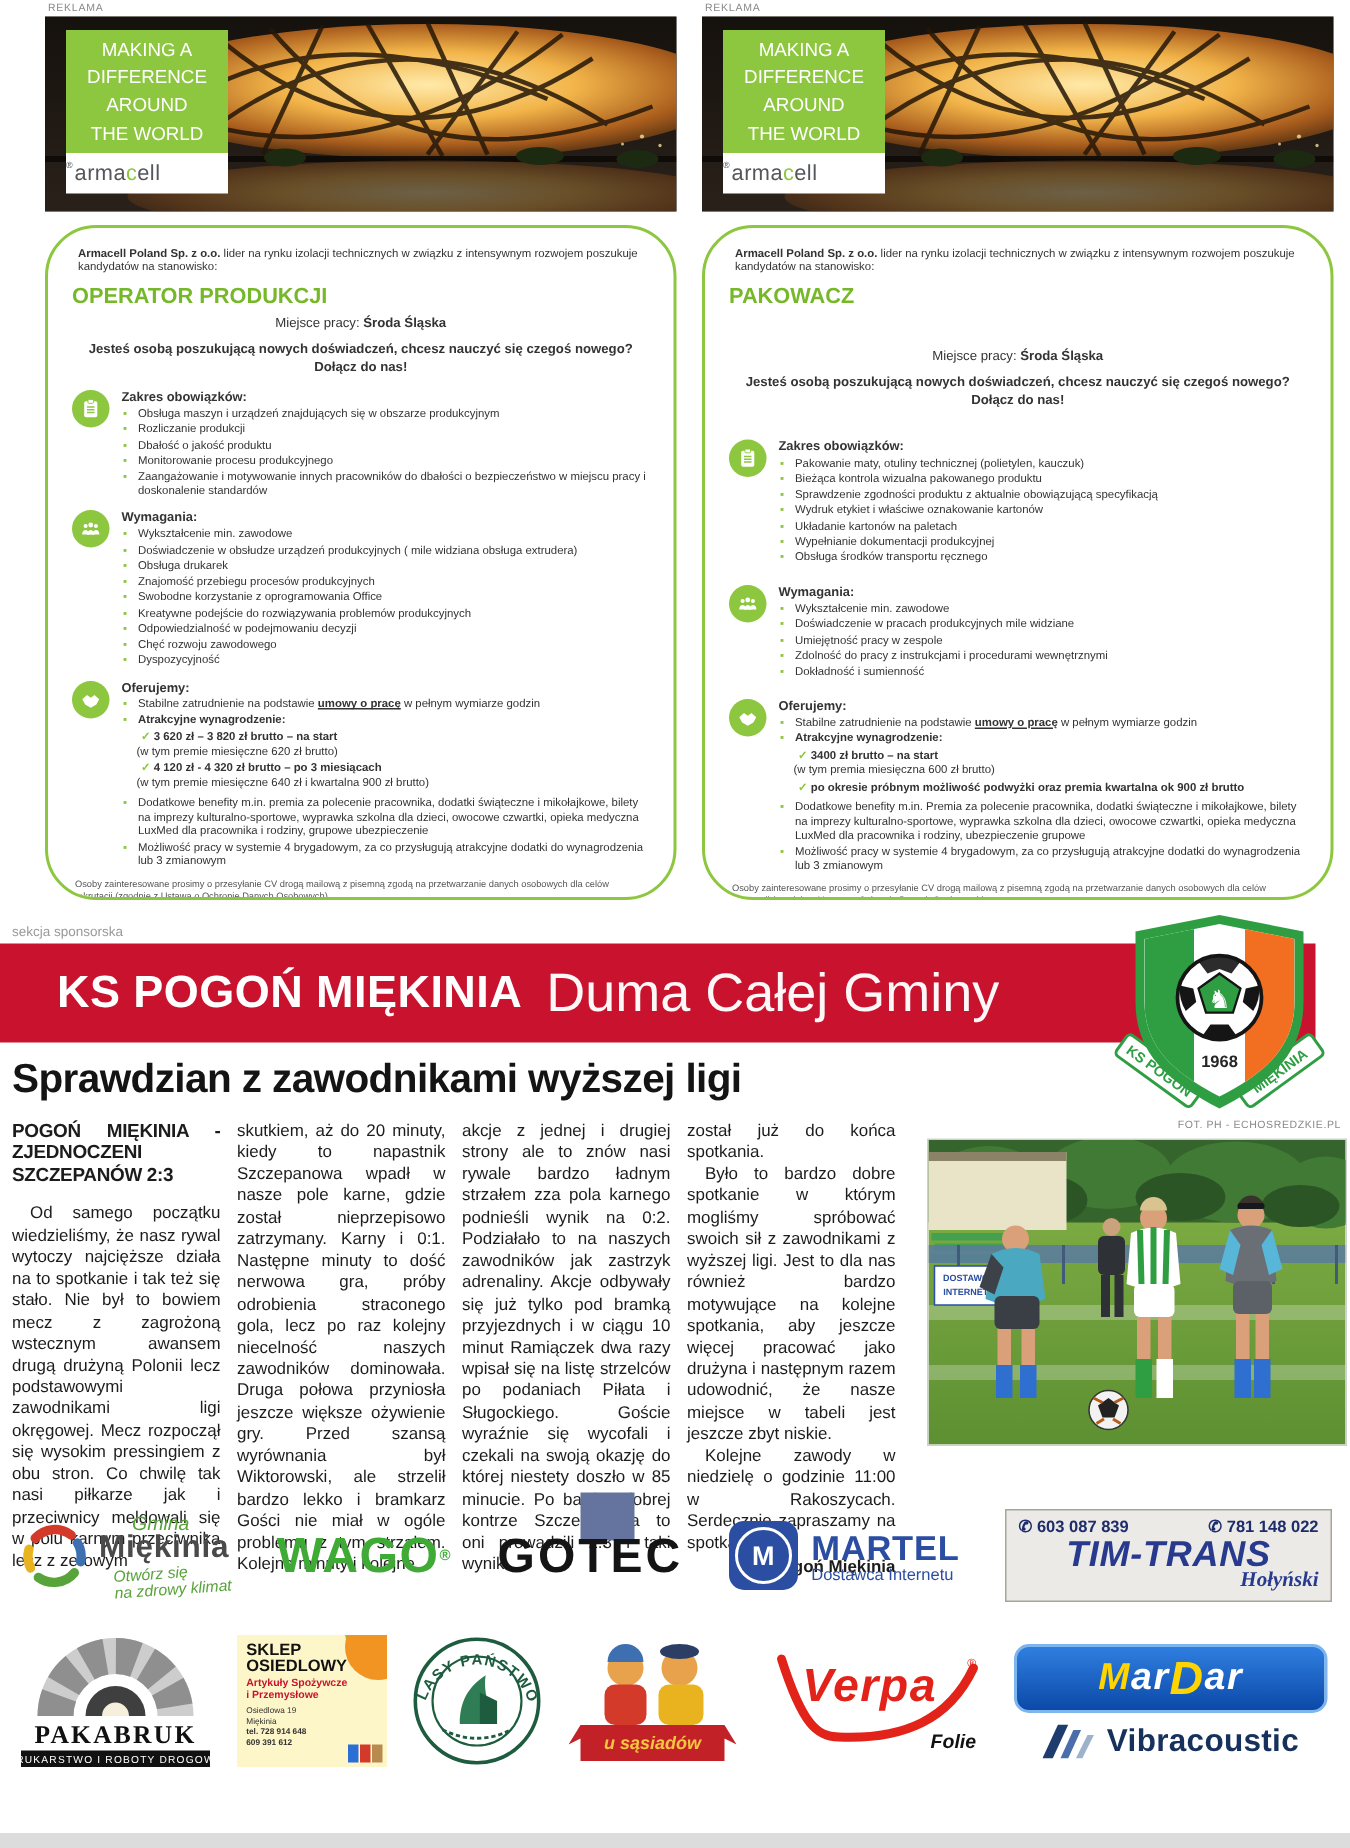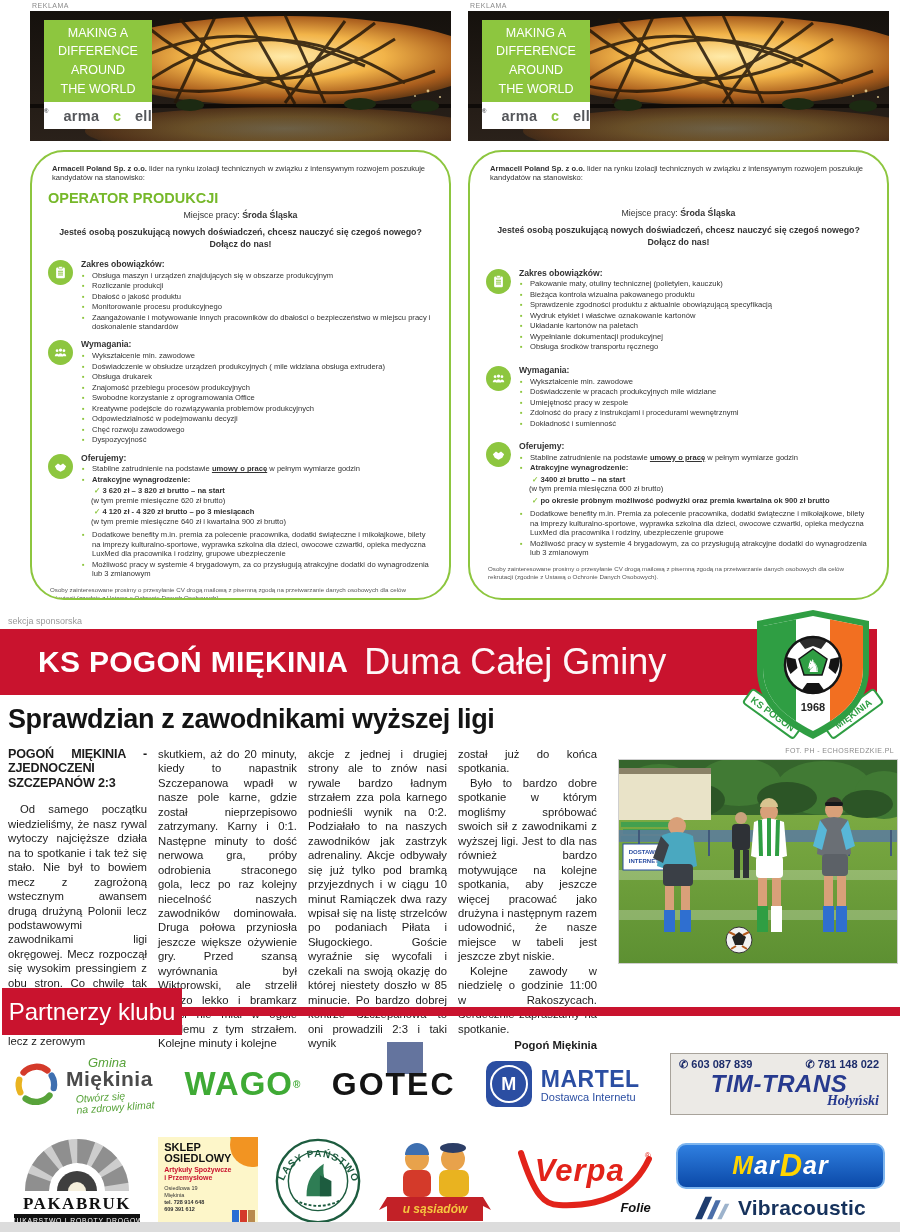--- a/index.html
+++ b/index.html
@@ -9,21 +9,21 @@
   
   .ad{position:absolute;top:2px;width:421px;}
   #ad-left{left:30px;} #ad-right{left:468px;}
   .reklama{font-size:7px;color:#8a8a8a;letter-spacing:.5px;margin:0 0 2px 2px;}
   .hero{position:relative;height:130px;overflow:hidden;background:#120e0a;}
   .hero svg{display:block;}
   .hero-green{position:absolute;left:14px;top:9px;width:108px;height:82px;background:#8dc63f;
       display:flex;align-items:center;justify-content:center;text-align:center;color:#fff;
       font-size:12.5px;line-height:1.5;white-space:pre-line;}
   .hero-logo{position:absolute;left:14px;top:91px;width:108px;height:27px;background:#fff;
-      display:flex;align-items:center;justify-content:space-between;font-size:14.5px;font-weight:bold;
+      display:flex;align-items:center;justify-content:flex-start;font-size:14.5px;font-weight:normal;
       color:#54565a;letter-spacing:.3px;}
   .hero-logo .reg{font-size:6px;align-self:flex-start;margin-top:6px;margin-right:1px;}
   .hero-logo .c{color:#8dc63f;}
   .ad-box{margin-top:9px;height:450px;border:2px solid #8dc63f;border-radius:34px;
       padding:10px 16px 6px;box-sizing:border-box;font-size:7.6px;line-height:1.25;color:#333;
       overflow:hidden;position:relative;}
   .intro{margin:2px 4px 0;}
   .job-title{text-align:left;color:#76b82a;font-weight:bold;font-size:14.5px;margin-top:6px;}
   .job-loc{text-align:center;font-size:8.8px;margin-top:3px;}
   .pitch{text-align:center;font-weight:bold;font-size:8.8px;margin-top:6px;line-height:1.35;}
@@ -311,20 +311,21 @@
     <div class="hero-logo">
         <span class="reg">®</span>
         <span>arma</span>
         <span class="c">c</span>
         <span>ell</span>
       </div>
   </div>
 
   <div class="ad-box ad-right-spc">
     <div class="intro"><b>Armacell Poland Sp. z o.o.</b><span> lider na rynku izolacji technicznych w związku z intensywnym   rozwojem poszukuje kandydatów na stanowisko:</span></div>
+    <div class="job-title">PAKOWACZ</div>
     <div class="gap22"></div>
     <div class="job-loc"><span>Miejsce pracy: </span><b>Środa Śląska</b></div>
     <div class="pitch">
         <div>Jesteś osobą poszukującą nowych doświadczeń, chcesz nauczyć się czegoś nowego?</div>
         <div>Dołącz do nas!</div>
       </div>
     <div class="gap6"></div>
 
     <div class="sec">
       <div class="sec-icon">
@@ -561,24 +562,20 @@
             <circle cx="120" cy="180" r="13" fill="#f2f2f2" stroke="#333"></circle>
             <polygon points="120,172 127,177 124,185 116,185 113,177" fill="#222"></polygon>
             <path d="M110 172 l6 3 M130 172 l-6 3 M112 189 l5 -3 M128 189 l-5 -3" stroke="#b45b1e" stroke-width="2" fill="none"></path>
           </g>
       </svg>
     </div>
   </div>
 </div>
 
 <div id="partners">
-  <div class="p-banner">
-    <div class="p-box">Partnerzy klubu</div>
-    <div class="p-line"></div>
-  </div>
 
   <div class="logo-row" id="row1">
     <div class="logo gmina">
       <svg viewBox="0 0 46 46" width="48" height="48">
         <g fill="none" stroke-linecap="round" stroke-width="6">
           <path d="M11 12 A 17 17 0 0 1 34 10" stroke="#d43a2a"></path>
           <path d="M38 15 A 17 17 0 0 1 40 27" stroke="#3e6fb0"></path>
           <path d="M36 34 A 17 17 0 0 1 13 37" stroke="#58a33a"></path>
           <path d="M8 31 A 17 17 0 0 1 7 19" stroke="#e9b320"></path>
         </g>

